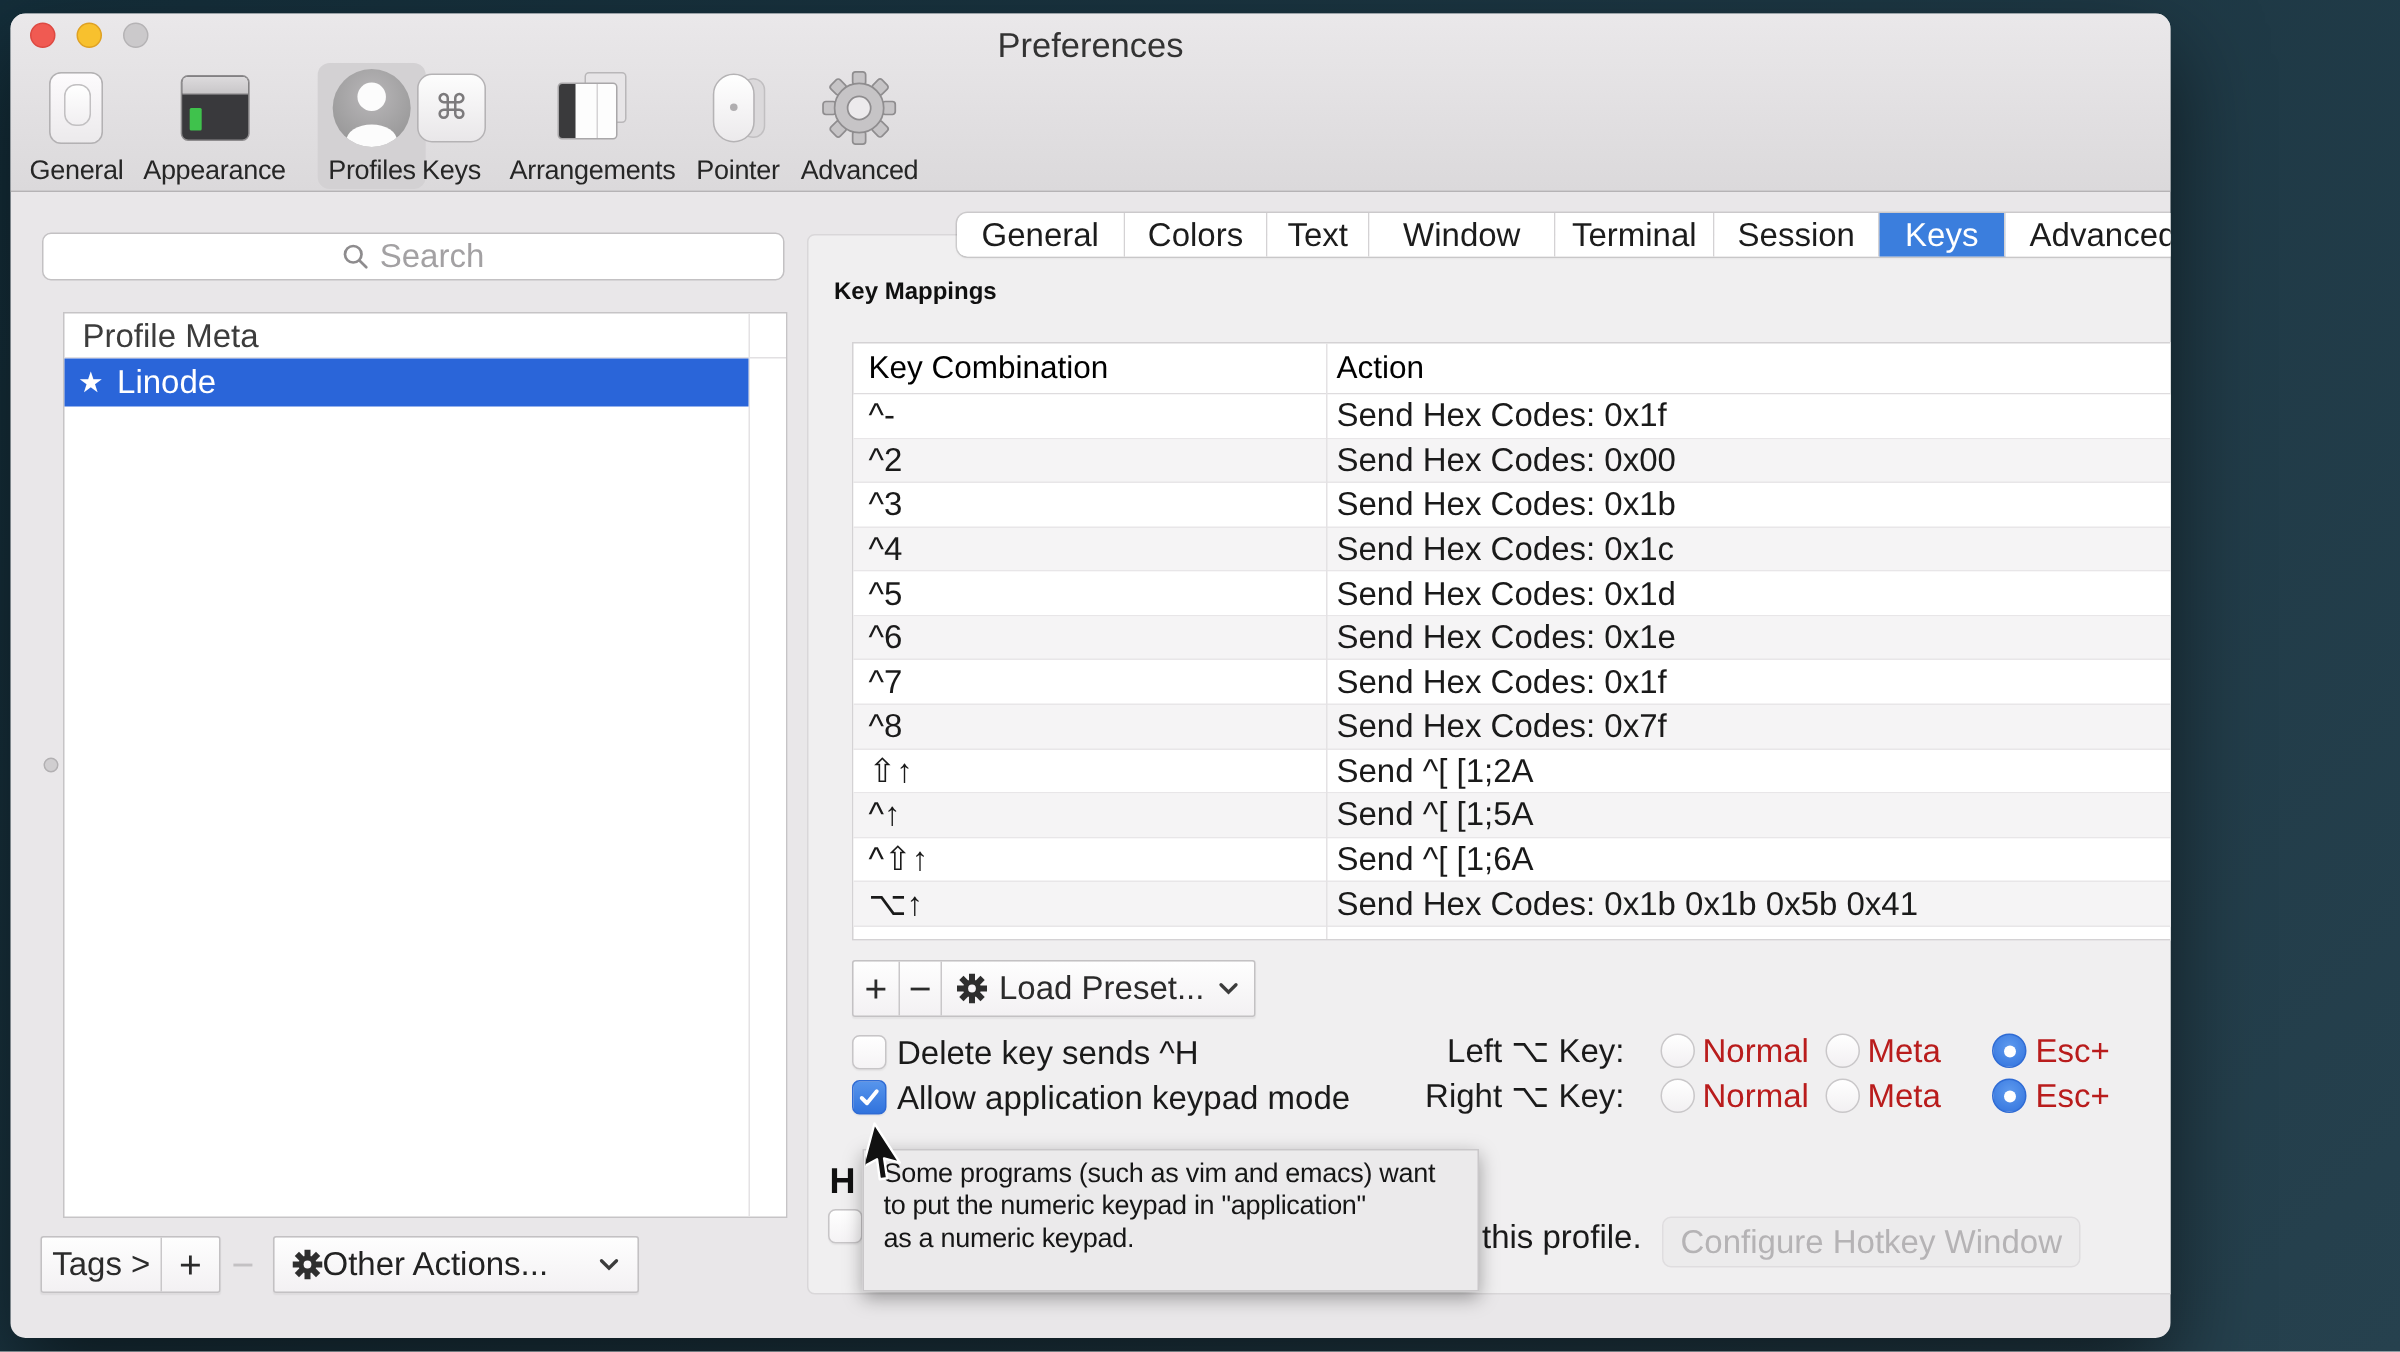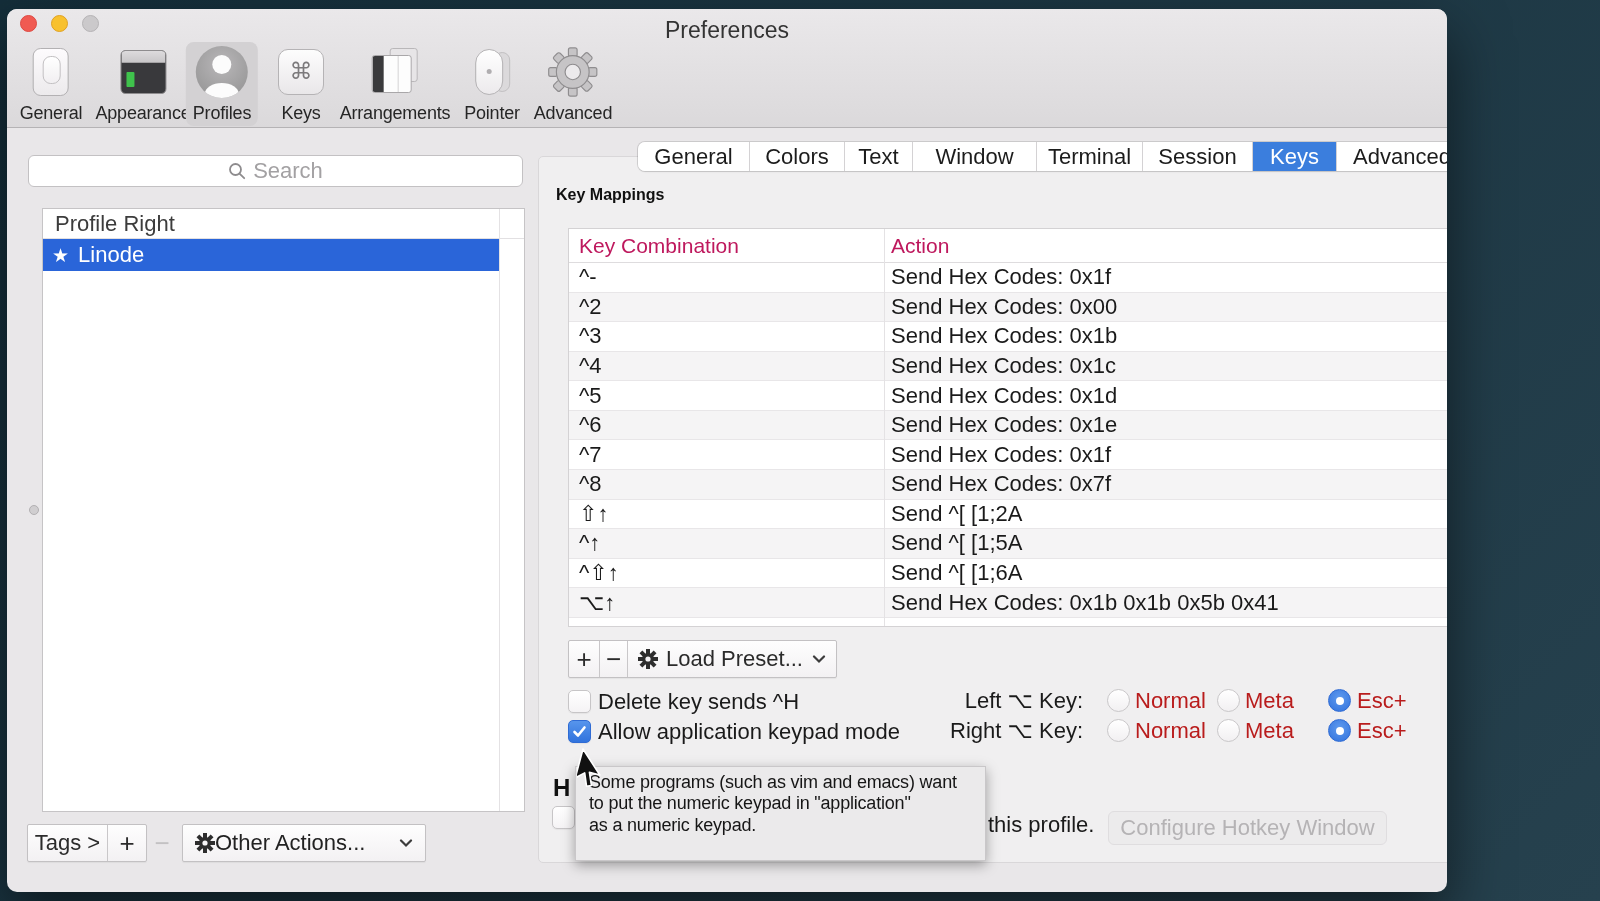--- a/index.html
+++ b/index.html
@@ -32,21 +32,21 @@
 .oa-inner{display:flex;align-items:center;width:100%;padding:0 12px;gap:0;font-size:22px;color:#222;white-space:nowrap;}
 
 .tabbox{position:absolute;left:531px;top:147px;width:1028px;height:707px;background:#f0eff0;border:1px solid #d9d7d9;border-radius:5px;}
 .tabbar{position:absolute;left:631px;top:133px;height:29px;display:flex;border-radius:7px;box-shadow:0 0 0 1px rgba(0,0,0,.12),0 1px 2px rgba(0,0,0,.08);}
 .tab{background:#fff;display:flex;align-items:center;justify-content:center;font-size:22px;color:#1c1c1c;border-right:1px solid #d4d2d4;}
 .tab:first-child{border-radius:7px 0 0 7px;}
 .tab:last-child{border-radius:0 7px 7px 0;border-right:none;}
 .tab.sel{background:#3b7edd;color:#fff;}
 .km-head{position:absolute;left:549px;top:177px;font-size:16px;font-weight:bold;color:#101010;}
 .ktable{position:absolute;left:561px;top:219px;width:970px;height:399px;background:#fff;border:1px solid #d4d2d4;}
-.thead{position:absolute;left:0;top:0;width:100%;height:34px;border-bottom:1px solid #dedcde;font-size:21px;color:#be185d;}
+.thead{position:absolute;left:0;top:0;width:100%;height:34px;border-bottom:1px solid #dedcde;font-size:21px;color:#000000;}
 .thead .c1{position:absolute;left:10px;top:5px;}
 .thead .c2{position:absolute;left:322px;top:5px;}
 .colline{position:absolute;left:315px;top:0;bottom:0;width:1px;background:#e4e2e4;z-index:2;}
 .rows{position:absolute;left:0;top:34px;width:945px;}
 .trow{height:29.58px;border-bottom:1px solid #e8e6e8;position:relative;font-size:22px;color:#1a1a1a;background:#fff;}
 .trow:nth-child(even){background:#f5f4f5;}
 .trow span{position:absolute;top:50%;transform:translateY(-50%);white-space:nowrap;}
 .trow .combo{left:10px;}
 .trow .action{left:322px;}
 .track{position:absolute;left:945px;top:0;bottom:0;width:23px;background:#faf9fa;border-left:1px solid #e4e2e4;}
@@ -105,21 +105,21 @@
             <div class="ic-general"></div>
           </div>
           <div class="tb-label">General</div>
         </div>
         <div class="tb-item" style="left: 136px;">
           <div class="tb-icon">
             <div class="ic-appear"></div>
           </div>
           <div class="tb-label">Appearance</div>
         </div>
-        <div class="tb-item sel" style="left: 215px; text-align: center;">
+        <div class="tb-item sel" style="left: 241px; text-align: center;">
           <div class="tb-icon">
             <div class="ic-profiles"></div>
           </div>
           <div class="tb-label">Profiles</div>
         </div>
         <div class="tb-item" style="left: 294px;">
           <div class="tb-icon">
             <div class="ic-keys">⌘</div>
           </div>
           <div class="tb-label">Keys</div>
@@ -183,21 +183,21 @@
 
   <div class="search">
     <svg width="18" height="18" viewBox="0 0 18 18">
         <circle cx="7.5" cy="7.5" r="5.5" fill="none" stroke="#8e8c8e" stroke-width="1.8"></circle>
         <line x1="11.8" y1="11.8" x2="16.2" y2="16.2" stroke="#8e8c8e" stroke-width="1.8" stroke-linecap="round"></line>
       </svg>
     <span>Search</span>
   </div>
 
   <div class="plist">
-    <div class="plist-head">Profile Right</div>
+    <div class="plist-head">Profile Meta</div>
     <div class="plist-vline"></div>
     <div class="prow">
       <span class="star">★</span>
       <span class="pname">Linode</span>
     </div>
   </div>
   <div class="dot"></div>
 
   <div class="btn-group tags-group">
     <div class="btn-cell" style="width:80px;">Tags &gt;</div>

